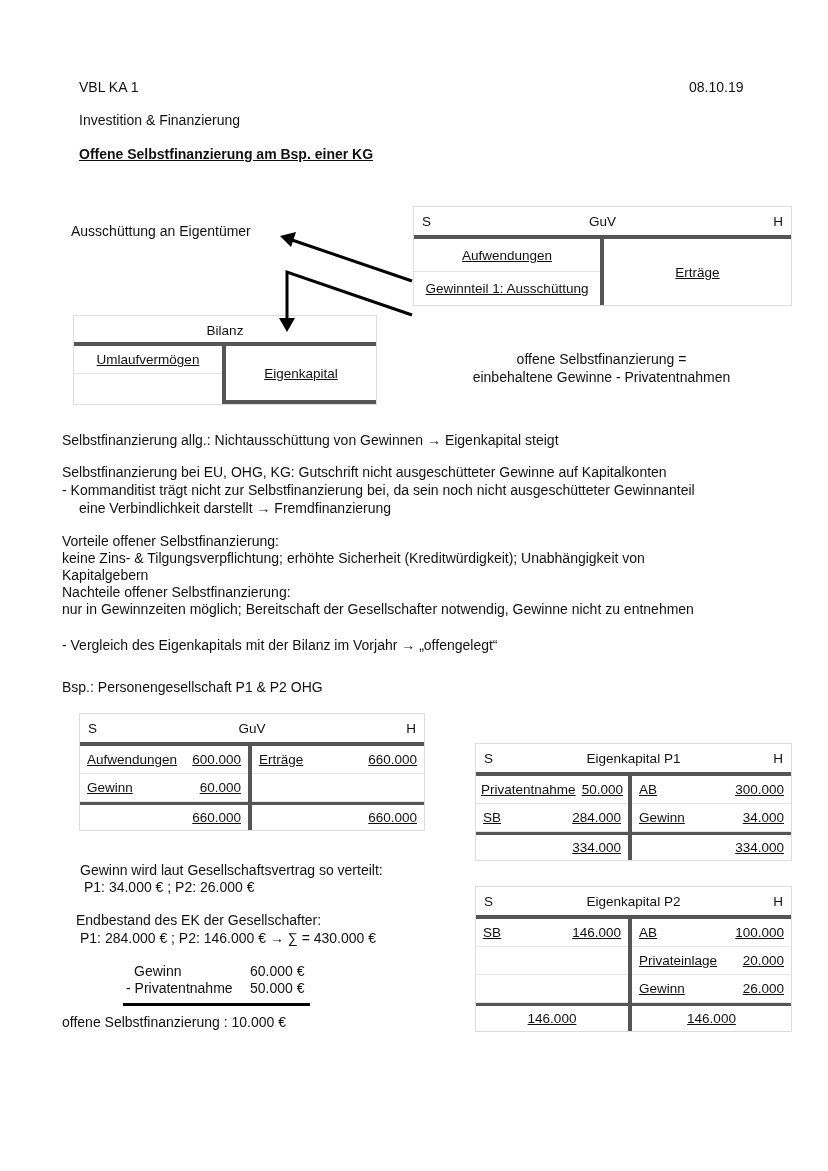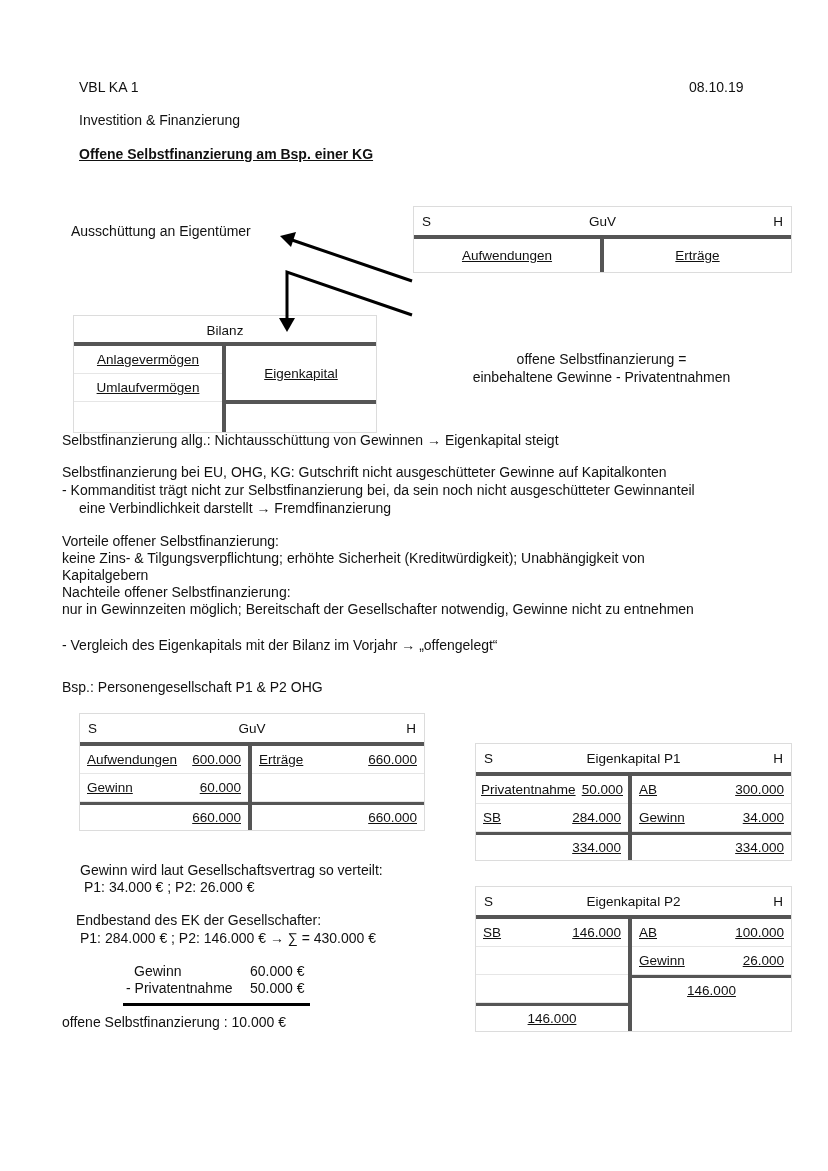--- a/index.html
+++ b/index.html
@@ -34,34 +34,34 @@
 
 <div class="tacct" style="left:413px; top:206px; width:377px;">
   <div class="hdr">
     <span class="s">S</span>
     <span class="title">GuV</span>
     <span class="h">H</span>
   </div>
   <div class="body">
     <div class="col left" style="flex:0 0 186px;">
       <div class="row center" style="height:33px;">Aufwendungen</div>
+      <div class="row center" style="height:33px;">Gewinnteil 1: Ausschüttung</div>
     </div>
     <div class="col" style="display:flex; align-items:center; justify-content:center; font-size:13.5px;">
       <span>Erträge</span>
     </div>
   </div>
 </div>
 
 <div class="tacct" style="left:73px; top:283px; width:302px;margin-top:32px;">
   <div class="hdr" style="height:26px;">
     <span class="title">Bilanz</span>
   </div>
   <div class="body">
     <div class="col left" style="flex:0 0 148px;">
-      <div class="row center" style="height:28px;">Anlagevermögen</div>
       <div class="row center" style="height:28px;">Umlaufvermögen</div>
       <div class="row center" style="height:30px;"></div>
     </div>
     <div class="col">
       <div class="row center" style="height:58px; border-bottom:4px solid #555;">Eigenkapital</div>
     </div>
   </div>
 </div>
 
 <svg class="arrows" width="828" height="420">
@@ -183,20 +183,24 @@
       <div class="row total center">
           <span>146.000</span>
         </div>
     </div>
     <div class="col">
       <div class="row">
           <span>AB</span>
           <span>100.000</span>
         </div>
       <div class="row">
+          <span>Privateinlage</span>
+          <span>20.000</span>
+        </div>
+      <div class="row">
           <span>Gewinn</span>
           <span>26.000</span>
         </div>
       <div class="row total center">
           <span>146.000</span>
         </div>
     </div>
   </div>
 </div>
 

